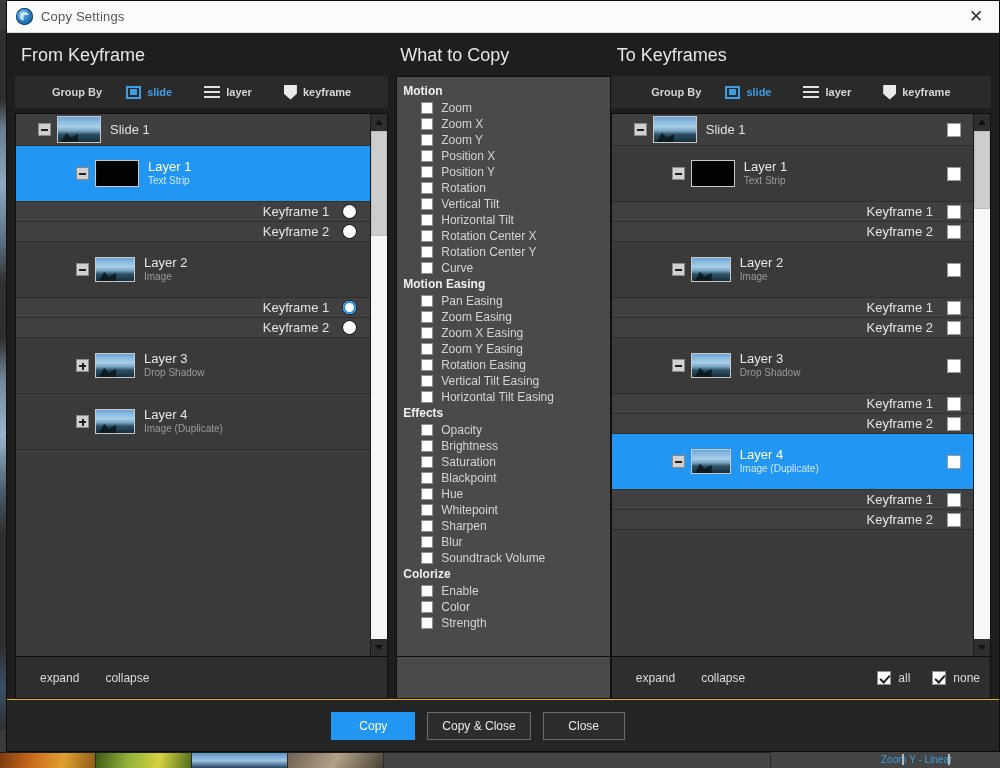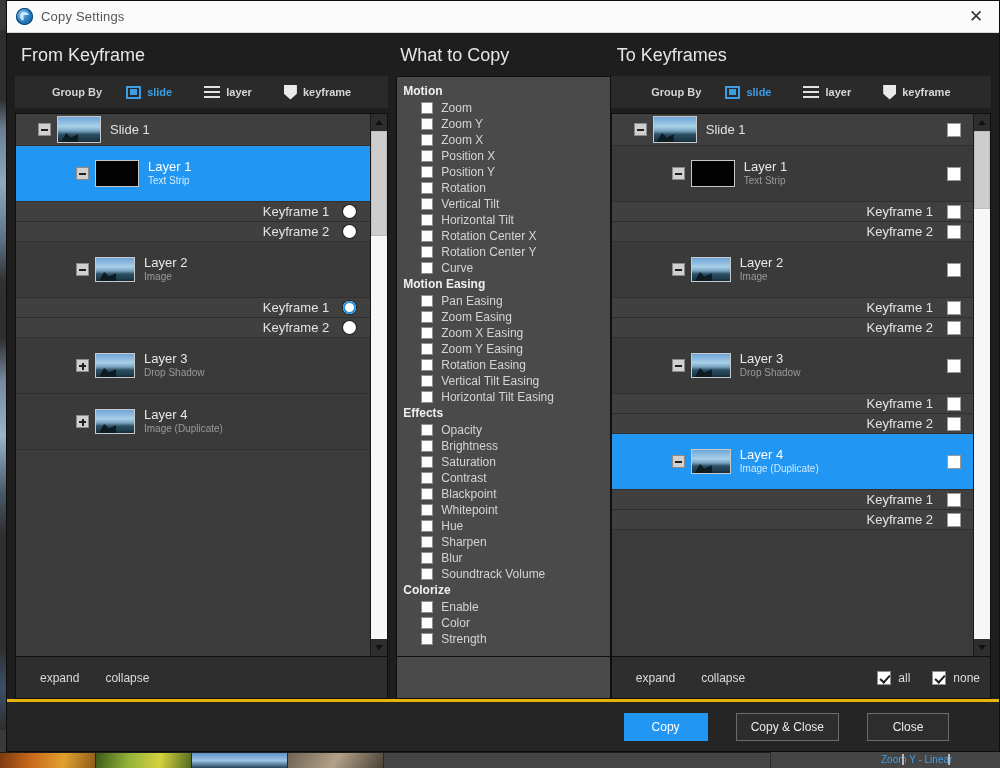--- a/index.html
+++ b/index.html
@@ -254,23 +254,23 @@
   }
   .foot-chk span { font-size: 12px; color: #dcdcdc; }
 
   .mid-foot {
     height: 42px; background: #4a4a4a; border: 1px solid #0f0f0f; border-top: none;
     flex: none;
   }
 
   
   .action-bar {
-    height: 52px; background: #252525; border-top: 3px solid #eab308;
-    display: flex; align-items: center; justify-content: flex-end;
-    padding-right: 50px; gap: 28px; flex: none;
+    height: 52px; background: #252525; border-top: 1px solid #eab308;
+    display: flex; align-items: center; justify-content: center;
+    padding-right: 50px; gap: 12px; flex: none;
   }
   .btn {
     height: 28px; min-width: 82px; padding: 0 14px;
     display: flex; align-items: center; justify-content: center;
     font-size: 12px; color: #eaeaea; background: #2d2d2d;
     border: 1px solid #6b6b6b;
   }
   .btn.primary { background: #2196f3; border-color: #2196f3; color: #ffffff; min-width: 84px; }
 </style>
 </head>
@@ -431,28 +431,28 @@
 
       <div class="check-panel">
 
         <div class="grp-title">Motion</div>
         <div class="chk-row">
           <span class="chk-box"></span>
           <span class="chk-lbl">Zoom</span>
         </div>
         <div class="chk-row">
           <span class="chk-box"></span>
+          <span class="chk-lbl">Zoom X</span>
+        </div>
+        <div class="chk-row">
+          <span class="chk-box"></span>
           <span class="chk-lbl">Zoom Y</span>
         </div>
         <div class="chk-row">
           <span class="chk-box"></span>
-          <span class="chk-lbl">Zoom X</span>
-        </div>
-        <div class="chk-row">
-          <span class="chk-box"></span>
           <span class="chk-lbl">Position X</span>
         </div>
         <div class="chk-row">
           <span class="chk-box"></span>
           <span class="chk-lbl">Position Y</span>
         </div>
         <div class="chk-row">
           <span class="chk-box"></span>
           <span class="chk-lbl">Rotation</span>
         </div>
@@ -515,33 +515,29 @@
         <div class="chk-row">
           <span class="chk-box"></span>
           <span class="chk-lbl">Brightness</span>
         </div>
         <div class="chk-row">
           <span class="chk-box"></span>
           <span class="chk-lbl">Saturation</span>
         </div>
         <div class="chk-row">
           <span class="chk-box"></span>
-          <span class="chk-lbl">Contrast</span>
-        </div>
-        <div class="chk-row">
-          <span class="chk-box"></span>
           <span class="chk-lbl">Blackpoint</span>
         </div>
         <div class="chk-row">
           <span class="chk-box"></span>
+          <span class="chk-lbl">Hue</span>
+        </div>
+        <div class="chk-row">
+          <span class="chk-box"></span>
           <span class="chk-lbl">Whitepoint</span>
-        </div>
-        <div class="chk-row">
-          <span class="chk-box"></span>
-          <span class="chk-lbl">Hue</span>
         </div>
         <div class="chk-row">
           <span class="chk-box"></span>
           <span class="chk-lbl">Sharpen</span>
         </div>
         <div class="chk-row">
           <span class="chk-box"></span>
           <span class="chk-lbl">Blur</span>
         </div>
         <div class="chk-row">

